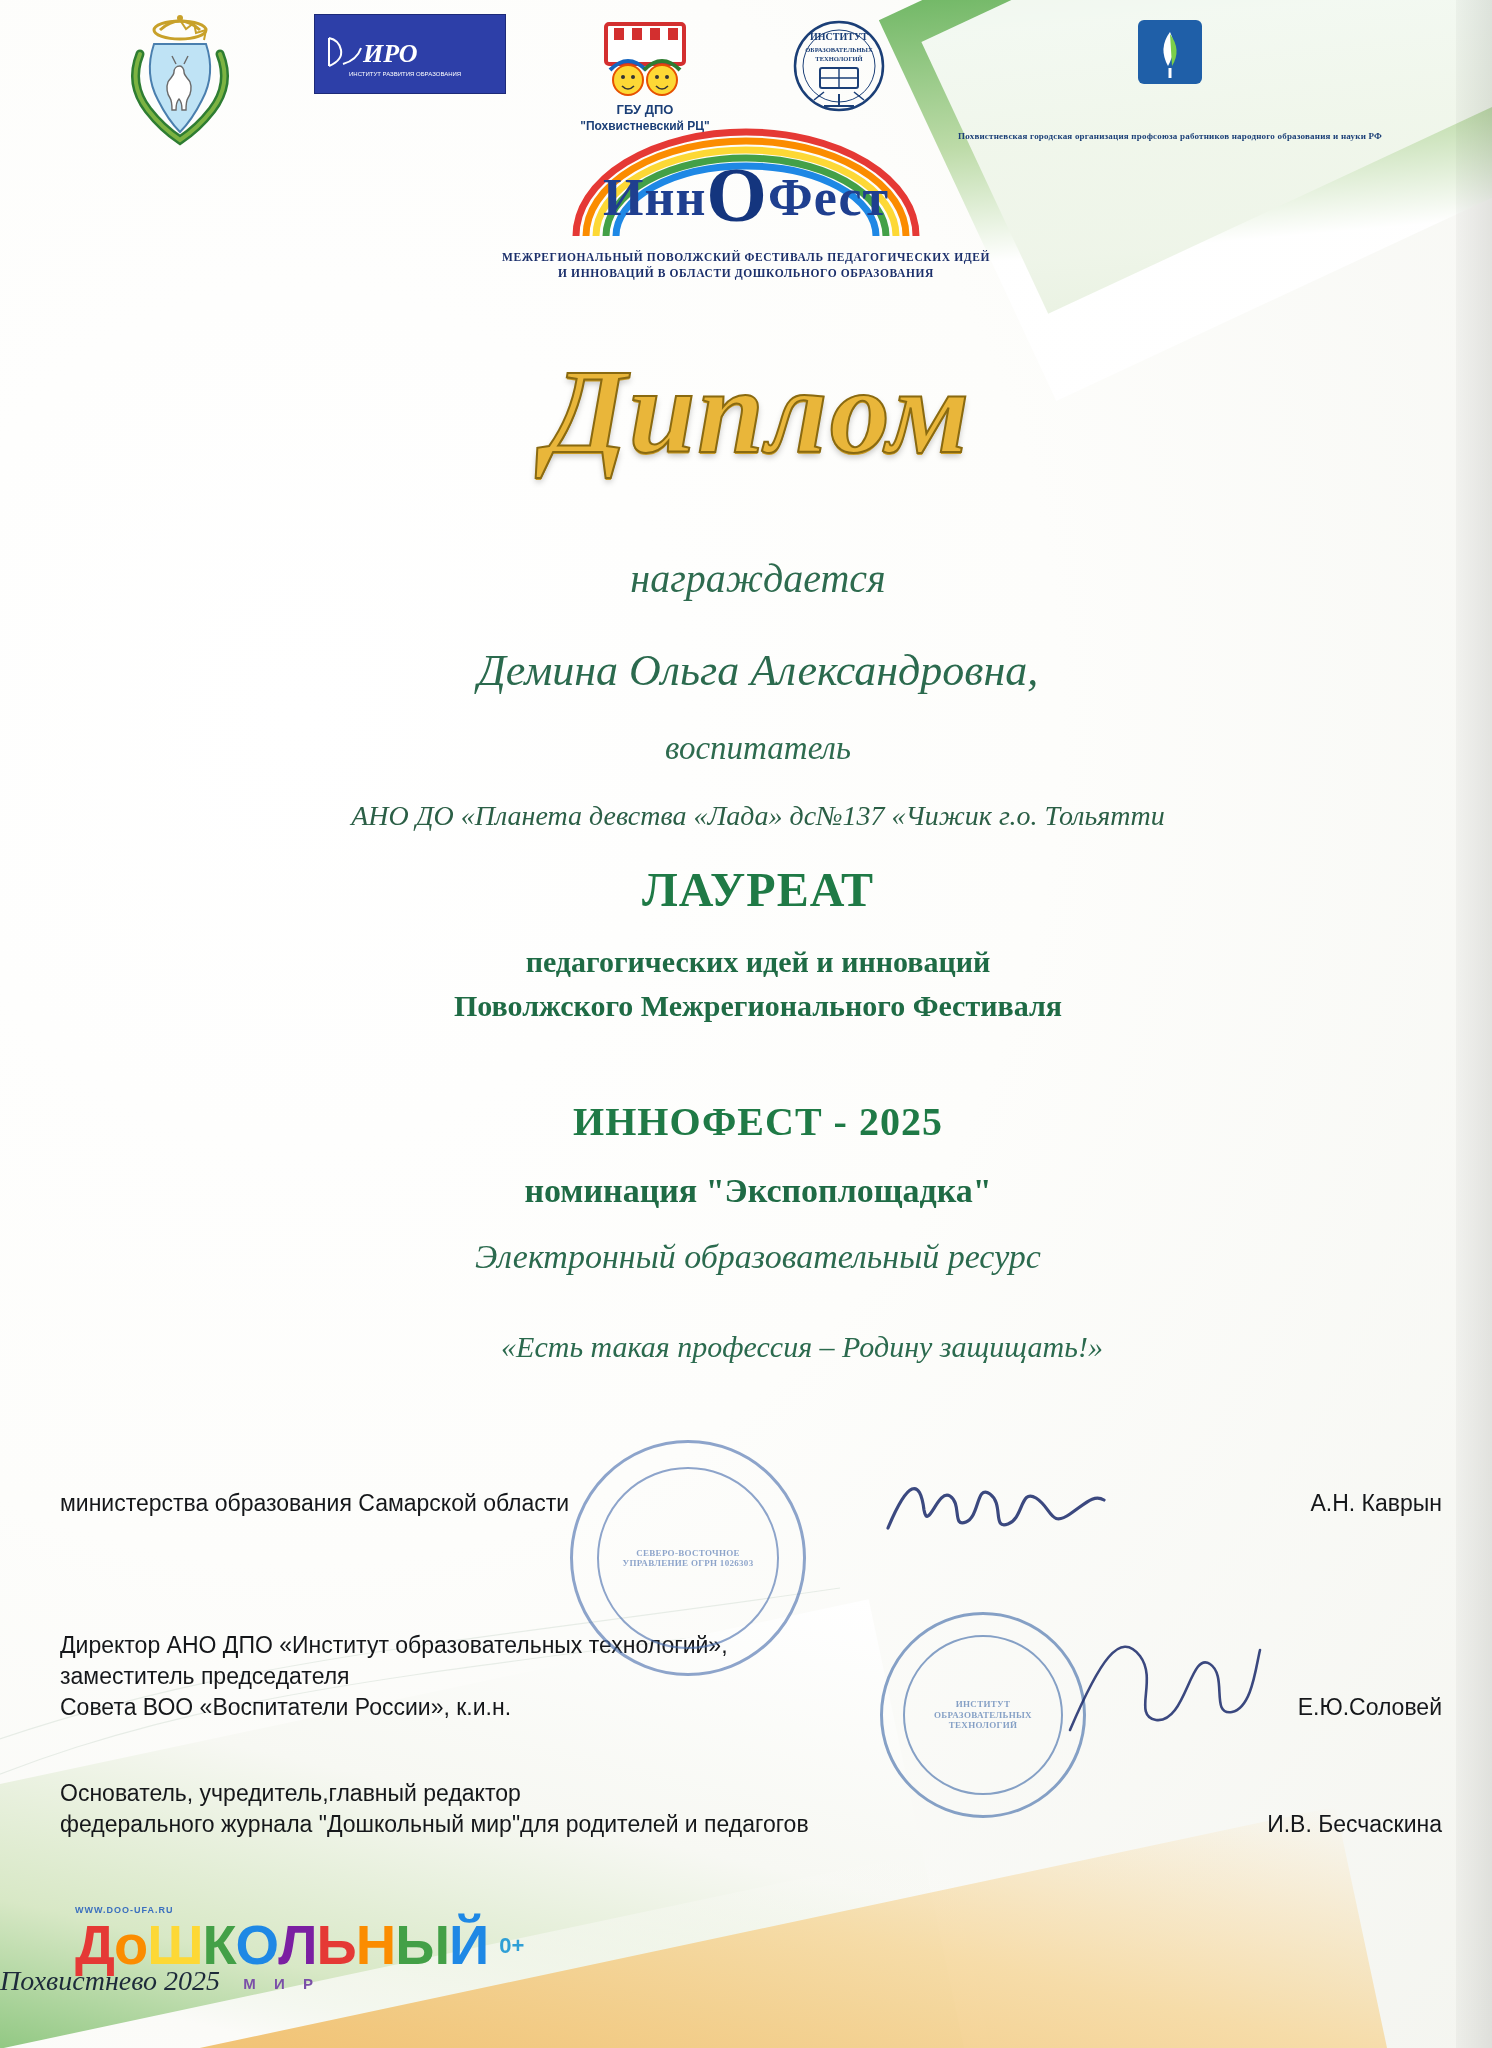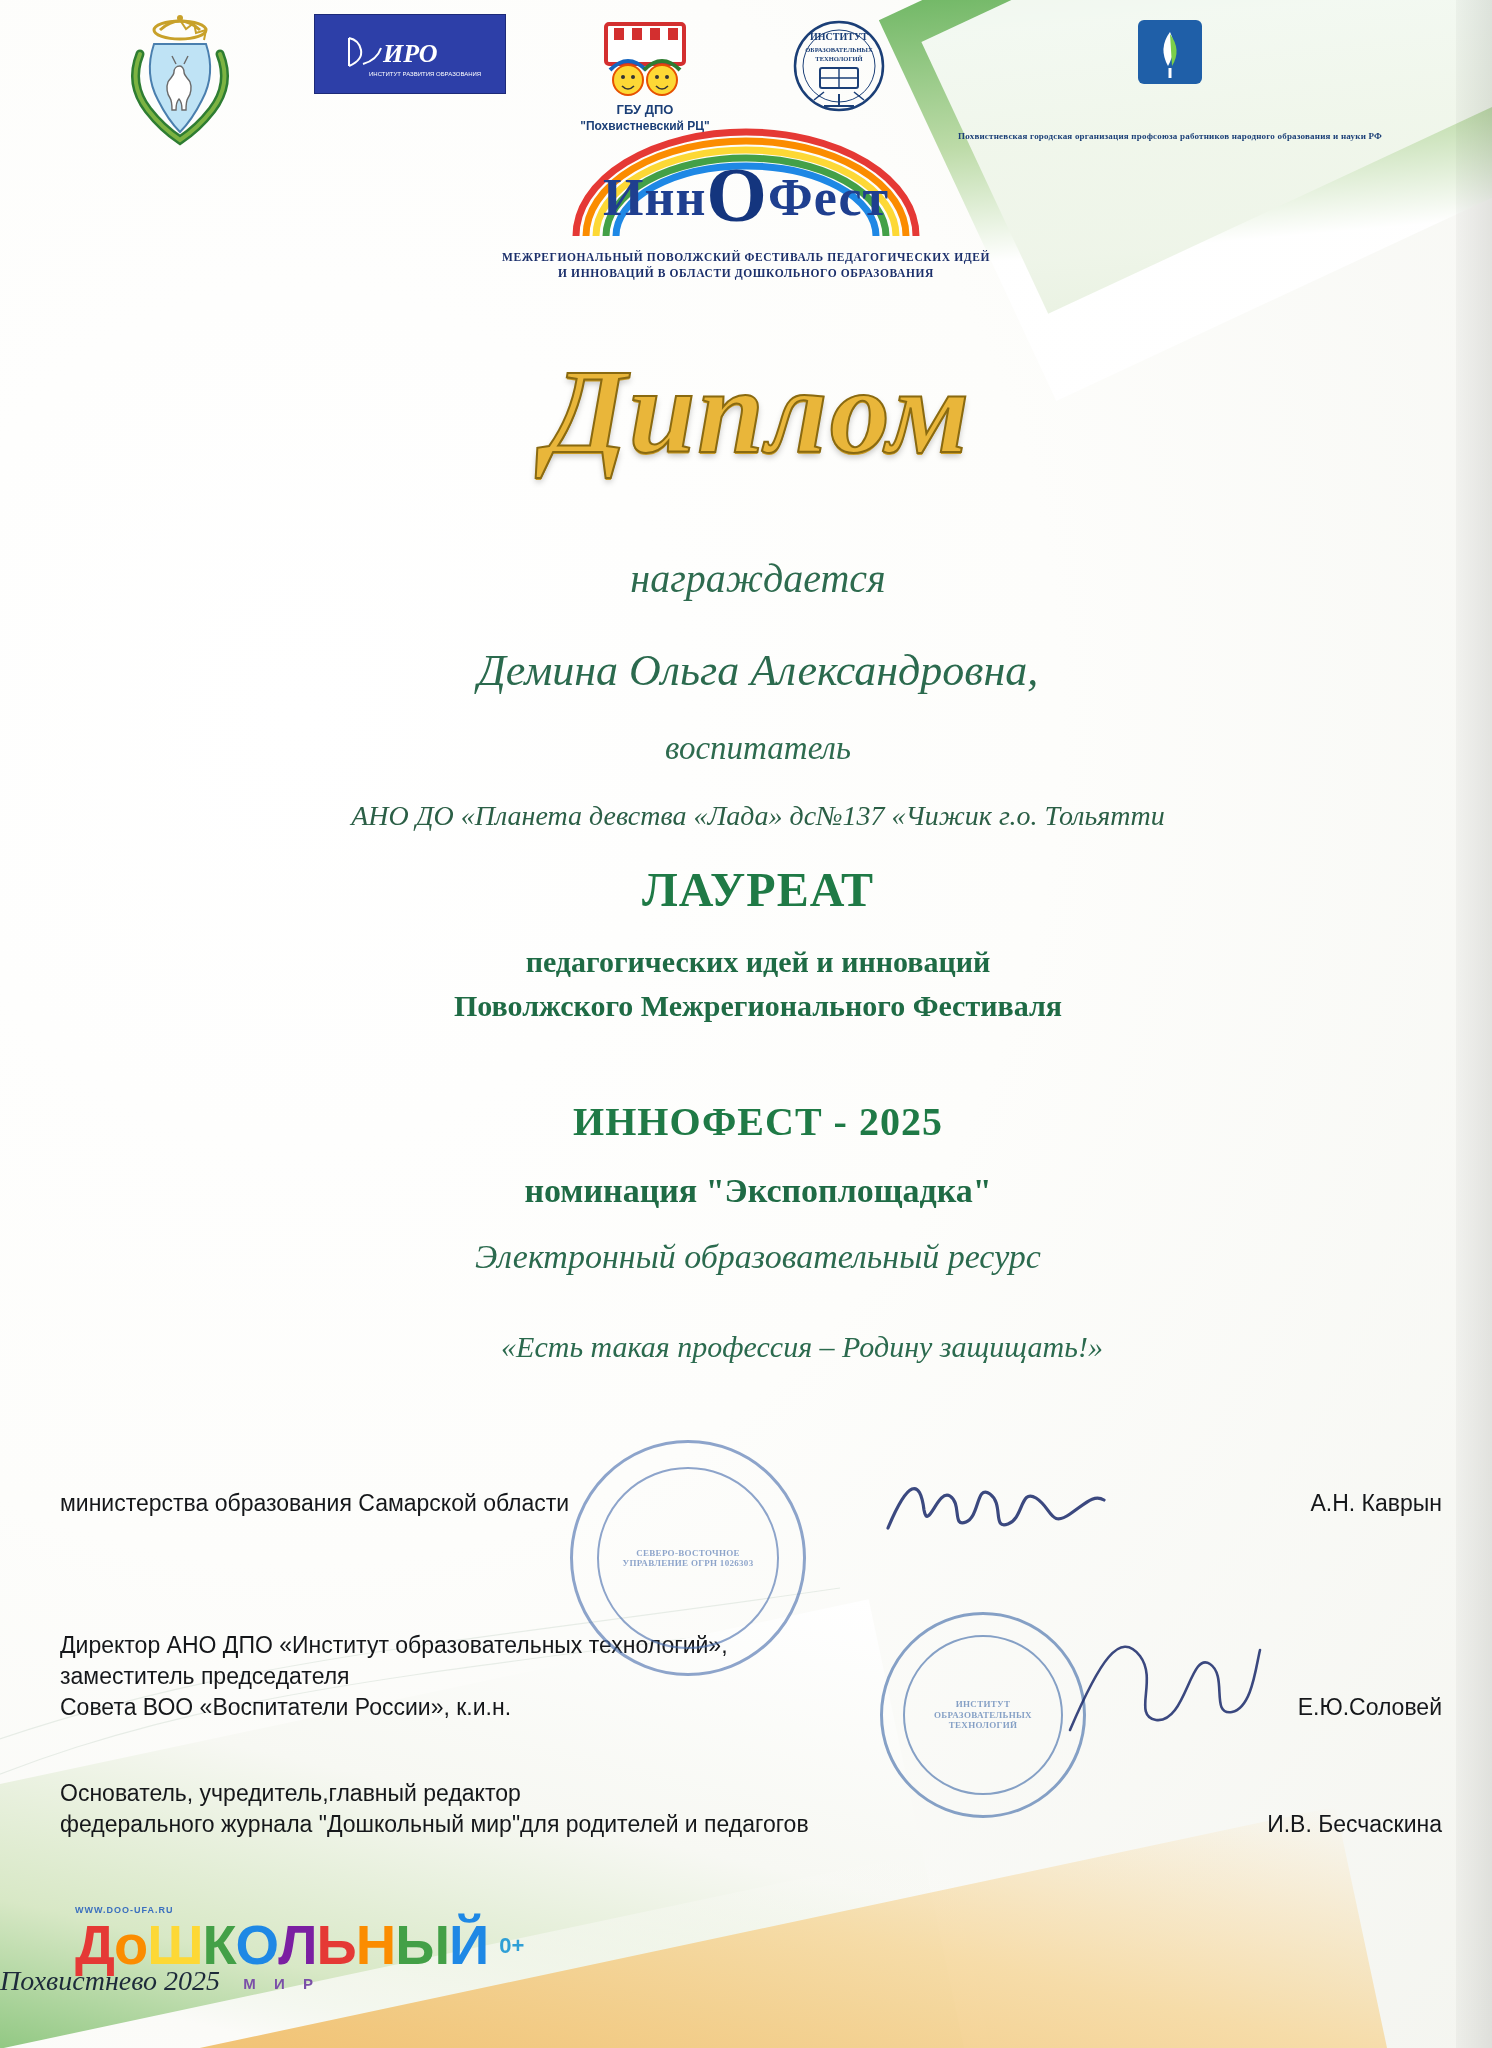--- a/index.html
+++ b/index.html
@@ -63,21 +63,21 @@
   .logo-caption{
     font-family:"Liberation Serif", serif;
     font-size:9px;color:#1b3f77;line-height:1.15;font-weight:bold;
     margin-top:3px;letter-spacing:.2px;
   }
   
   .coat{width:140px;height:136px;position:relative;}
   
   .iro{
     width:190px;height:78px;background:#2d3fa8;border:1px solid #1d2a78;
-    display:flex;align-items:center;justify-content:center;
+    display:flex;align-items:center;justify-content:flex-start;
   }
   
   .gbu{width:150px;height:130px;position:relative;}
   
   .inst{width:110px;height:120px;position:relative;}
   
   .union{width:120px;height:110px;position:relative;}
   
   .innofest-wrap{
     position:absolute;top:150px;left:0;width:100%;text-align:center;z-index:6;

